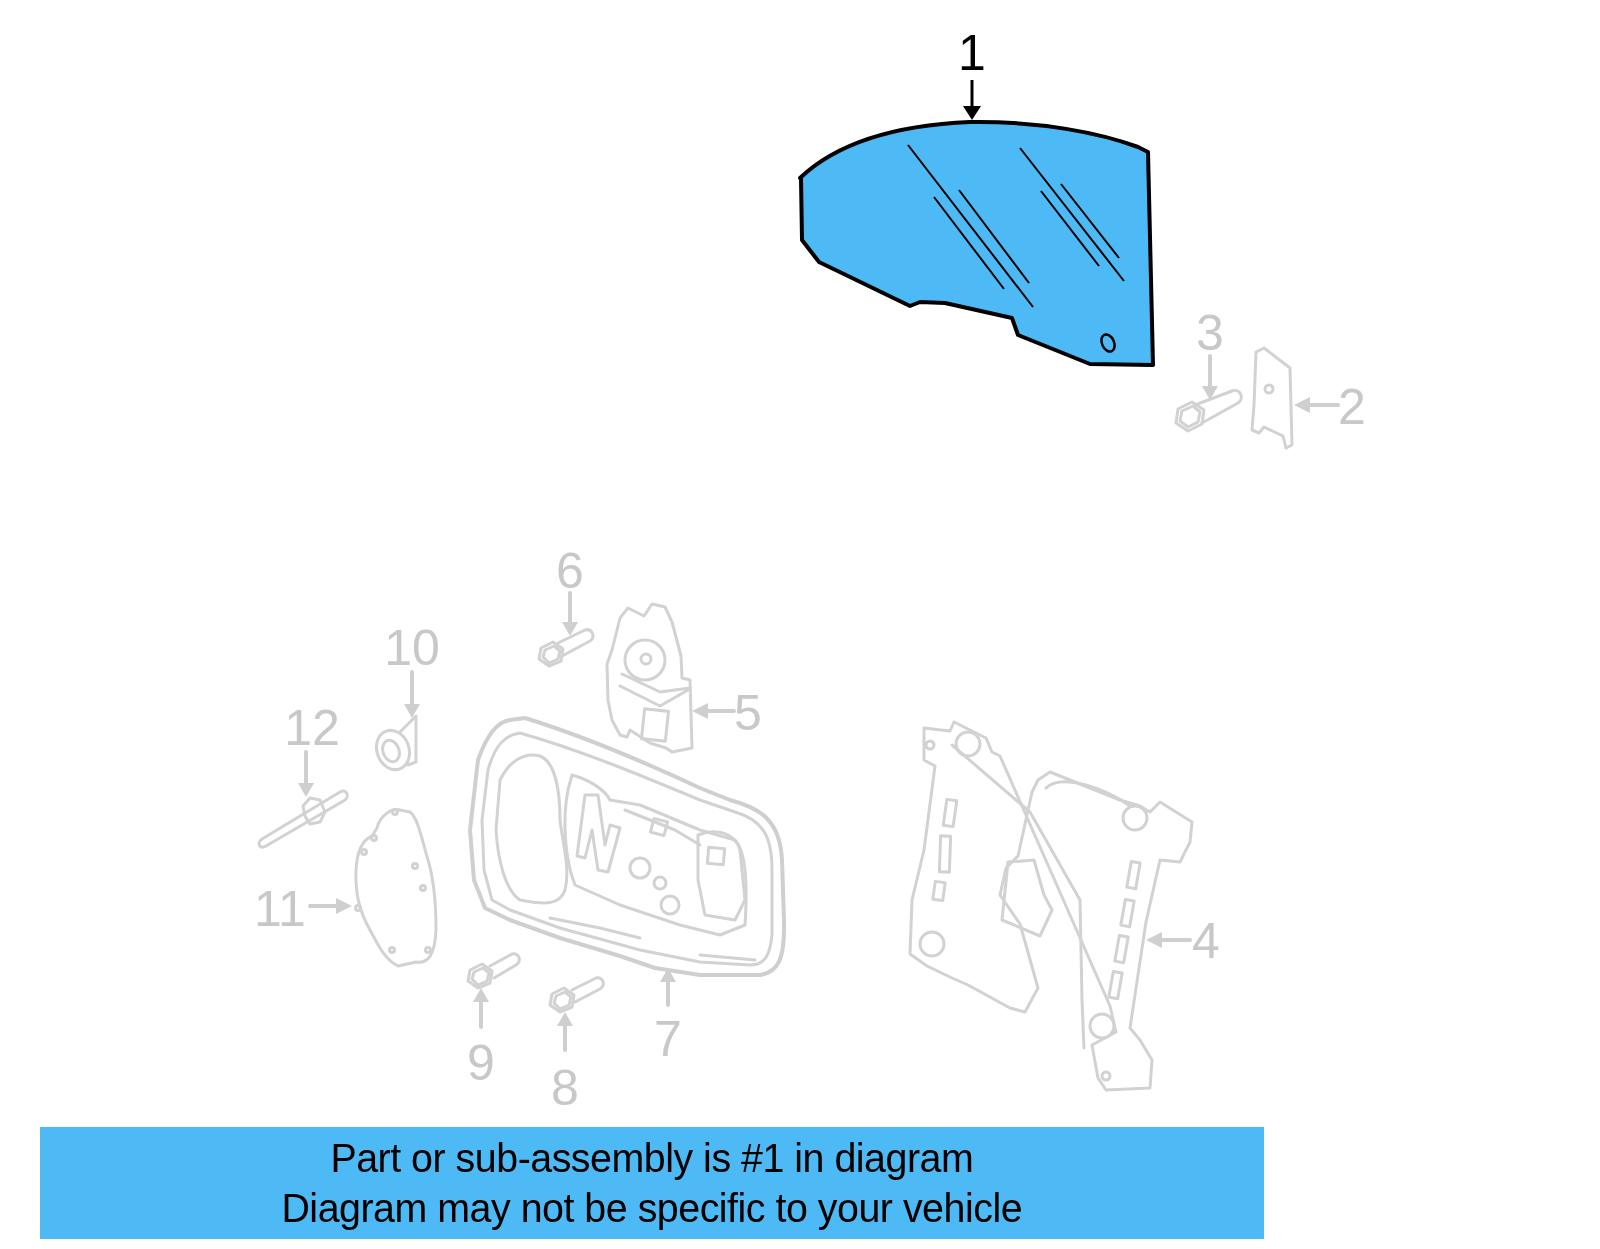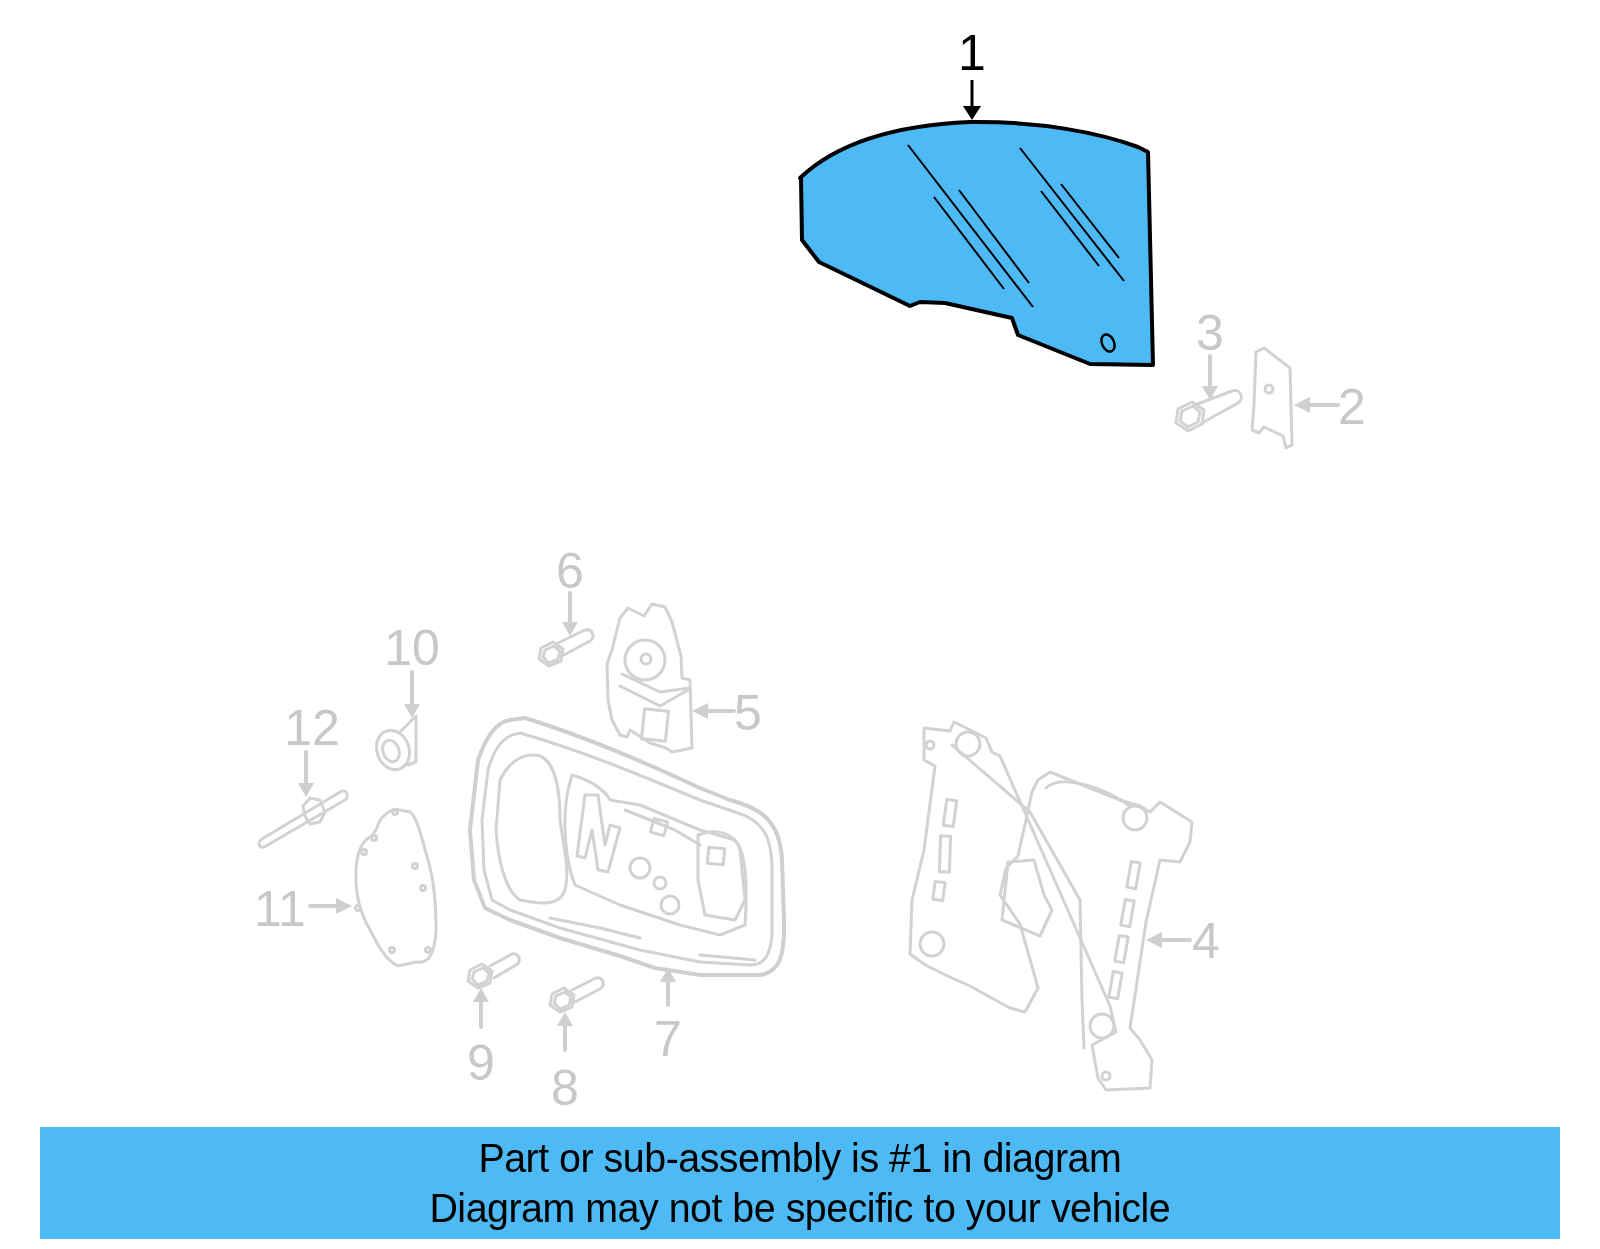--- a/index.html
+++ b/index.html
@@ -4,21 +4,21 @@
 <style>
   html, body { margin:0; padding:0; background:#ffffff; }
   body { width:1600px; height:1249px; position:relative; overflow:hidden;
          font-family:"Liberation Sans", sans-serif; }
   #diagram { position:absolute; left:0; top:0; width:1600px; height:1249px; }
   .lbl { font-family:"Liberation Sans", sans-serif; font-size:50px; fill:#c8c8c8; }
   .lbl-main { font-family:"Liberation Sans", sans-serif; font-size:50px; fill:#000000; }
   .ghost { fill:none; stroke:#cfcfcf; stroke-width:4; stroke-linejoin:round; stroke-linecap:round; }
   .ghost-thin { fill:none; stroke:#d2d2d2; stroke-width:3; stroke-linejoin:round; stroke-linecap:round; }
   .ghost-fill { fill:#cfcfcf; stroke:none; }
-  #banner { position:absolute; left:40px; top:1127px; width:1520px; height:112px;
+  #banner { position:absolute; left:40px; top:1127px; width:1224px; height:112px;
             background:#4dbaf5; display:flex; flex-direction:column; align-items:center;
             justify-content:center; }
   #banner span { display:block; font-family:"Liberation Sans", sans-serif; font-size:41px;
                  line-height:50px; color:#000; letter-spacing:-0.5px; transform:scaleX(0.96); }
 </style>
 </head>
 <body>
 
 <svg id="diagram" viewBox="0 0 1600 1249" xmlns="http://www.w3.org/2000/svg">
   <defs>

